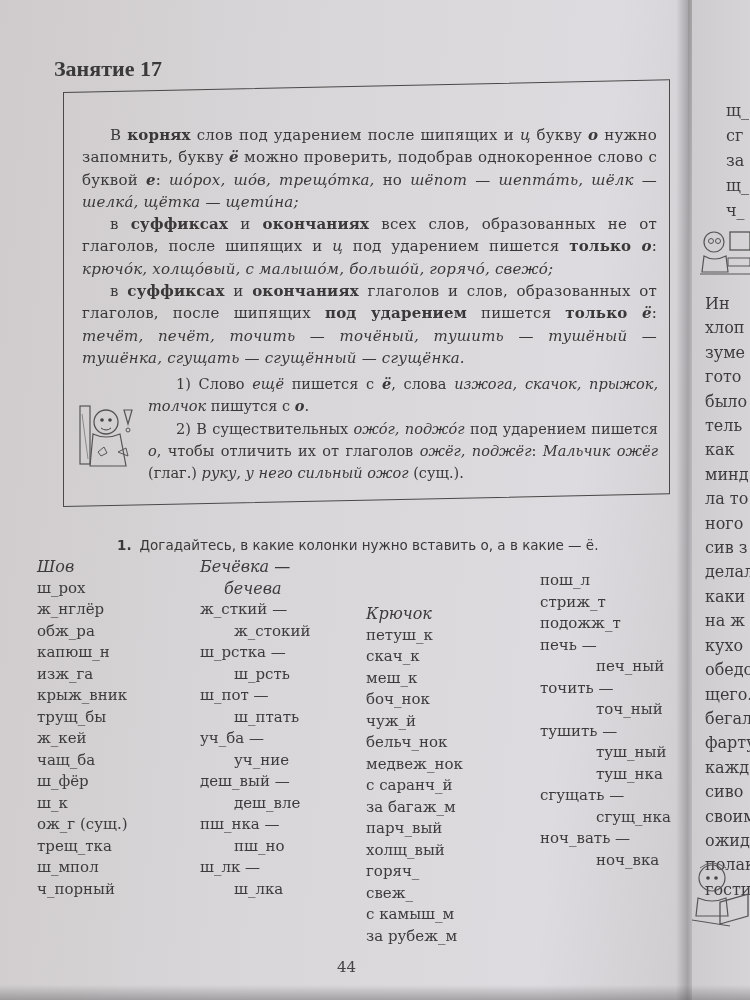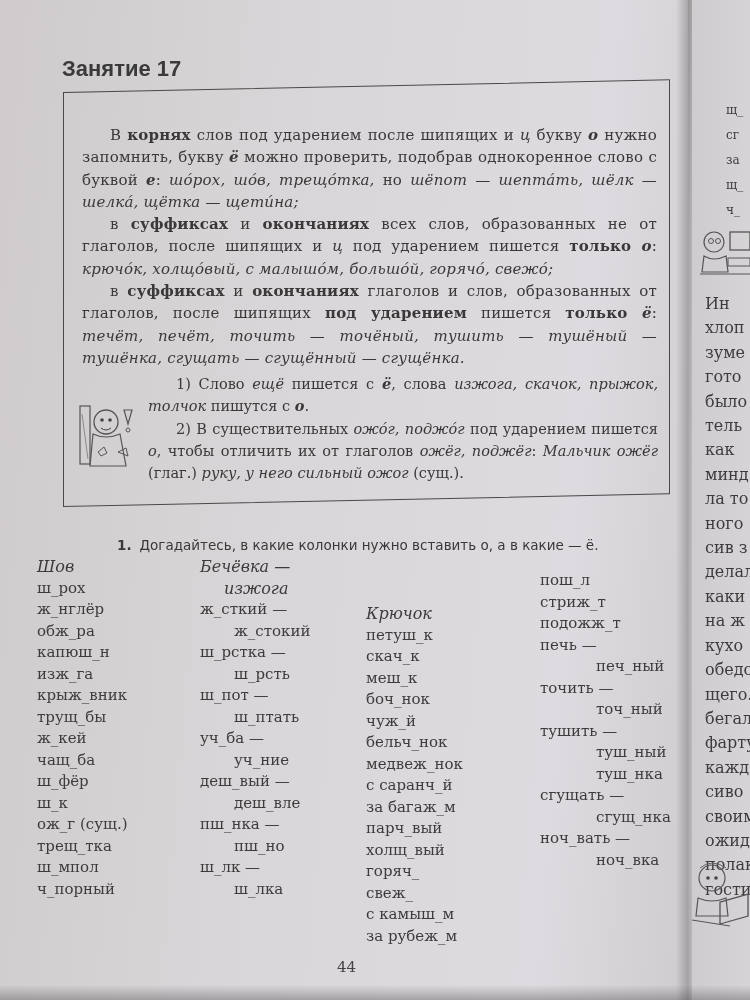--- a/index.html
+++ b/index.html
@@ -16,22 +16,22 @@
     .gutter {
       position: absolute; left: 676px; top: 0; width: 22px; height: 1000px;
       background: linear-gradient(90deg, rgba(0,0,0,0) 0%, rgba(80,78,82,0.35) 55%, rgba(0,0,0,0) 100%);
     }
     .page-right {
       position: absolute; left: 692px; top: 0; width: 58px; height: 1000px;
       background: linear-gradient(90deg, #cfccd0 0%, #d7d4d8 100%);
       overflow: hidden;
     }
     .title {
-      position: absolute; left: 62px; top: 56px;
-      font-family: Liberation Sans, sans-serif; font-weight: bold; font-size: 22px; color: #3b3a3a;
+      position: absolute; left: 54px; top: 56px;
+      font-family: Liberation Serif, serif; font-weight: bold; font-size: 22px; color: #3b3a3a;
     }
     .rule-box {
       position: absolute; left: 63px; top: 92px; width: 605px; height: 413px;
       border: 1.5px solid #4a4848;
       transform: skewY(-1.2deg);
       transform-origin: left top;
     }
     .rule-text {
       position: absolute; left: 82px; top: 98px; width: 575px;
       font-size: 15px; line-height: 22.3px; text-align: justify;
@@ -65,21 +65,21 @@
     .col .ind3 { padding-left: 56px; }
     .col-1 { left: 37px; }
     .col-2 { left: 200px; }
     .col-3 { left: 366px; top: 566px; margin-top: 37px; }
     .col-4 { left: 540px; top: 570px; }
     .page-num {
       position: absolute; left: 337px; top: 958px; font-size: 15px; color: #444;
     }
     .right-lines {
       position: absolute; left: 726px; top: 98px;
-      font-size: 12px; line-height: 25px; color: #3d3b3c; white-space: nowrap;
+      font-size: 16px; line-height: 25px; color: #3d3b3c; white-space: nowrap;
     }
     .right-lines2 {
       position: absolute; left: 705px; top: 292px;
       font-size: 16px; line-height: 24.4px; color: #3d3b3c; white-space: nowrap;
     }
     .right-illus-1 { position: absolute; left: 700px; top: 228px; width: 50px; height: 48px; }
     .right-illus-2 { position: absolute; left: 690px; top: 858px; width: 60px; height: 70px; }
     .shadow-bottom {
       position: absolute; left: 0; top: 985px; width: 750px; height: 15px;
       background: linear-gradient(180deg, rgba(0,0,0,0) 0%, rgba(60,58,60,0.35) 100%);
@@ -141,21 +141,21 @@
       <div>ш_к</div>
       <div>ож_г (сущ.)</div>
       <div>трещ_тка</div>
       <div>ш_мпол</div>
       <div>ч_порный</div>
     </div>
 </div>
 
 <div class="col col-2">
   <div class="head">Бечёвка —</div>
-  <div class="head ind">изжога</div>
+  <div class="head ind">бечева</div>
   <div>
       <div>ж_сткий —</div>
       <div class="ind2">ж_стокий</div>
       <div>ш_рстка —</div>
       <div class="ind2">ш_рсть</div>
       <div>ш_пот —</div>
       <div class="ind2">ш_птать</div>
       <div>уч_ба —</div>
       <div class="ind2">уч_ние</div>
       <div>деш_вый —</div>

